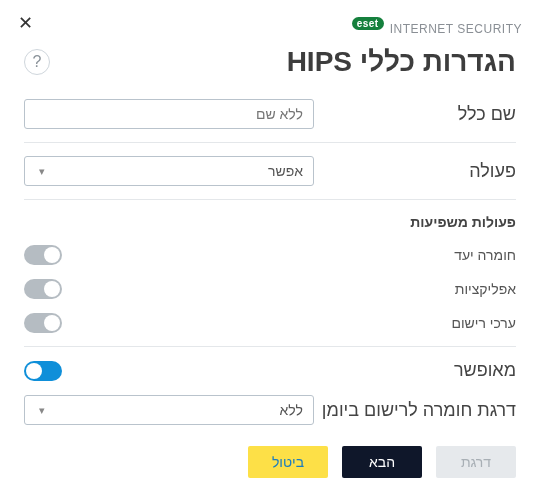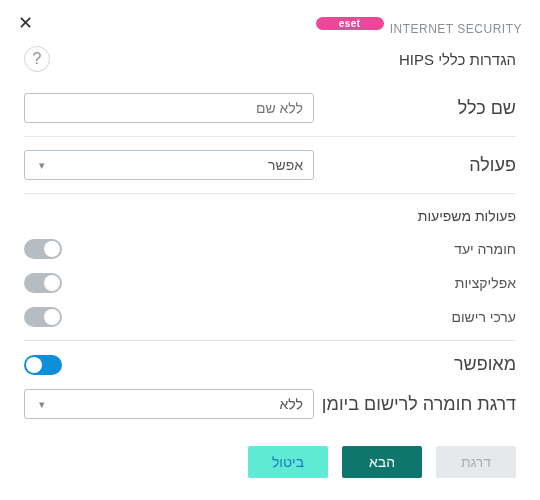--- a/index.html
+++ b/index.html
@@ -22,44 +22,44 @@
     cursor: pointer;
     color: #333;
   }
   .brand {
     display: flex;
     align-items: center;
     gap: 6px;
     direction: ltr;
   }
   .brand-badge {
-    background: #ec4899;
+    background: #15803d;
     color: #fff;
     font-size: 10px;
     font-weight: bold;
-    padding: 1px 23px;
+    padding: 1px 5px;
     border-radius: 8px;
     letter-spacing: 0.5px;
   }
   .brand-text {
     font-size: 12px;
     color: #8a8f95;
     letter-spacing: 0.5px;
     margin-top: 12px;
   }
   .header-row {
     display: flex;
     justify-content: space-between;
     align-items: center;
     padding: 6px 24px 14px 24px;
   }
   .page-title {
-    font-size: 15px;
+    font-size: 28px;
     color: #3d3d3d;
-    font-weight: 400;
+    font-weight: 700;
     margin-left: 16px;
   }
   .help-icon {
     width: 26px;
     height: 26px;
     border: 1px solid #cfd6dc;
     border-radius: 50%;
     color: #8a9299;
     font-size: 16px;
     display: flex;
@@ -77,21 +77,21 @@
     padding: 7px 0;
   }
   .row-label {
     font-size: 18px;
     color: #444;
     min-width: 140px;
   }
   .section-heading {
     font-size: 14px;
     color: #444;
-    font-weight: 400;
+    font-weight: 700;
     padding: 8px 0;
   }
   .indent-label {
     font-size: 14px;
     color: #555;
     min-width: 140px;
   }
   input[type="text"] {
     flex: 1;
     max-width: 290px;
@@ -165,25 +165,25 @@
     font-size: 14px;
     cursor: pointer;
     padding: 0 16px;
   }
   .btn-disabled {
     background: #e6e9ec;
     color: #a8afb5;
     cursor: default;
   }
   .btn-primary {
-    background: #0f766e;
+    background: #0f172a;
     color: #fff;
   }
   .btn-secondary {
-    background: #5eead4;
+    background: #fde047;
     color: #1a7cbf;
   }
   .toggle-cell {
     flex: 1;
     max-width: 290px;
     display: flex;
     justify-content: flex-end;
   }
 </style>
 </head>

